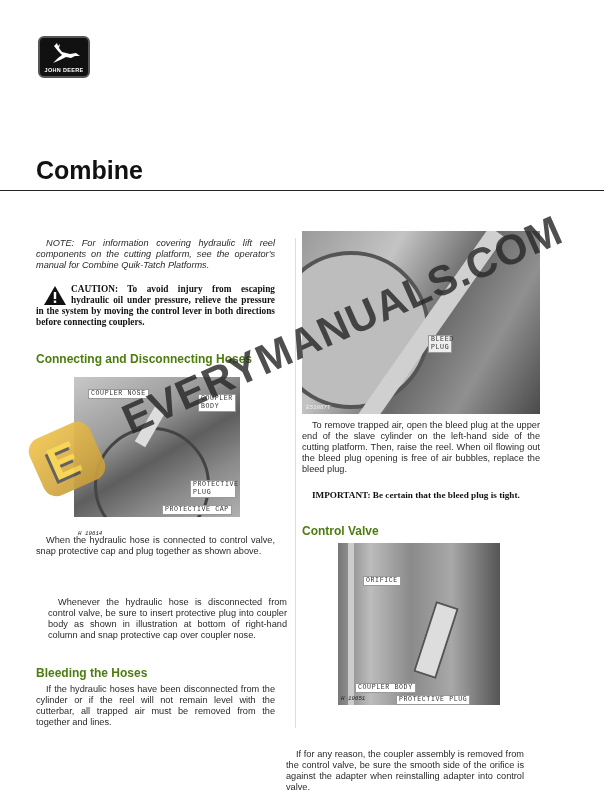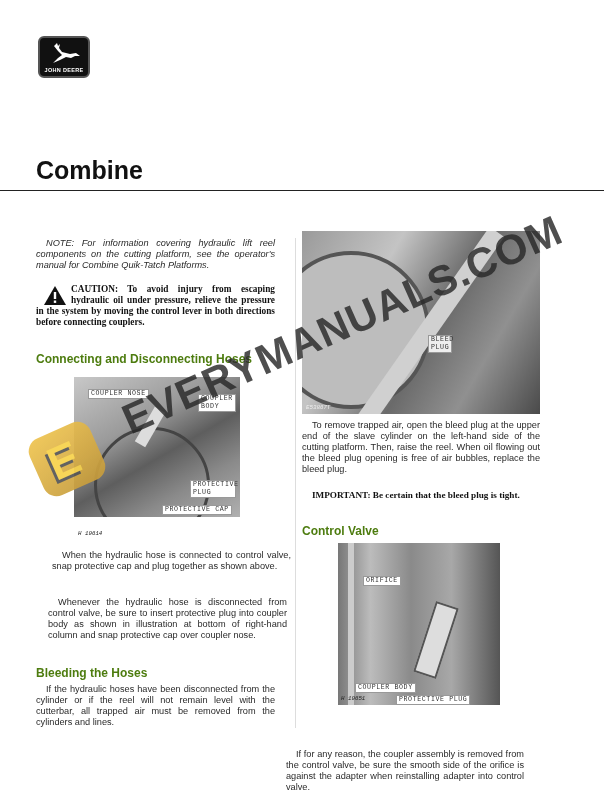--- a/index.html
+++ b/index.html
@@ -66,30 +66,30 @@
 <div class="abs photo" style="left:74px;top:377px;width:166px;height:140px;background:linear-gradient(150deg,#c8c8c8 0%,#9a9a9a 35%,#5e5e5e 55%,#8a8a8a 75%,#b0b0b0 100%);">
   <div style="position:absolute;left:20px;top:50px;width:110px;height:110px;border:3px solid #444;border-radius:50%;"></div>
   <div style="position:absolute;left:70px;top:30px;width:12px;height:40px;background:#ddd;transform:rotate(30deg);"></div>
   <div class="lbl" style="left:14px;top:12px;">COUPLER NOSE</div>
   <div class="lbl" style="left:124px;top:17px;width:32px;white-space:normal;">COUPLER BODY</div>
   <div class="lbl" style="left:116px;top:103px;width:40px;white-space:normal;">PROTECTIVE PLUG</div>
   <div class="lbl" style="left:88px;top:128px;">PROTECTIVE CAP</div>
 </div>
 <div class="code" style="left:78px;top:530px;">H 19614</div>
 
-<div class="abs col" style="left:36px;top:550px;width:239px;margin-left:16px;">
+<div class="abs col" style="left:36px;top:535px;width:239px;">
   <p>When the hydraulic hose is connected to control valve, snap protective cap and plug together as shown above.</p>
 </div>
 <div class="abs col" style="left:36px;top:597px;width:239px;margin-left:12px;">
   <p>Whenever the hydraulic hose is disconnected from control valve, be sure to insert protective plug into coupler body as shown in illustration at bottom of right-hand column and snap protective cap over coupler nose.</p>
 </div>
 
 <div class="abs h2" style="left:36px;top:666px;">Bleeding the Hoses</div>
 <div class="abs col" style="left:36px;top:684px;width:239px;">
-  <p>If the hydraulic hoses have been disconnected from the cylinder or if the reel will not remain level with the cutterbar, all trapped air must be removed from the cylinders and lines.</p>
+  <p>If the hydraulic hoses have been disconnected from the cylinder or if the reel will not remain level with the cutterbar, all trapped air must be removed from the together and lines.</p>
 </div>
 
 <div class="abs photo" style="left:302px;top:231px;width:238px;height:183px;background:linear-gradient(120deg,#9a9a9a 0%,#c4c4c4 30%,#6a6a6a 55%,#909090 75%,#4a4a4a 100%);">
   <div style="position:absolute;left:-30px;top:20px;width:150px;height:150px;border-radius:50%;background:#bdbdbd;border:4px solid #555;"></div>
   <div style="position:absolute;left:120px;top:-20px;width:18px;height:230px;background:#d0d0d0;transform:rotate(35deg);"></div>
   <div class="lbl" style="left:126px;top:104px;width:18px;white-space:normal;background:#eee;">BLEED PLUG</div>
   <div class="code" style="left:4px;top:173px;color:#eee;">E53867T</div>
 </div>
 
 <div class="abs col" style="left:302px;top:420px;width:238px;">

